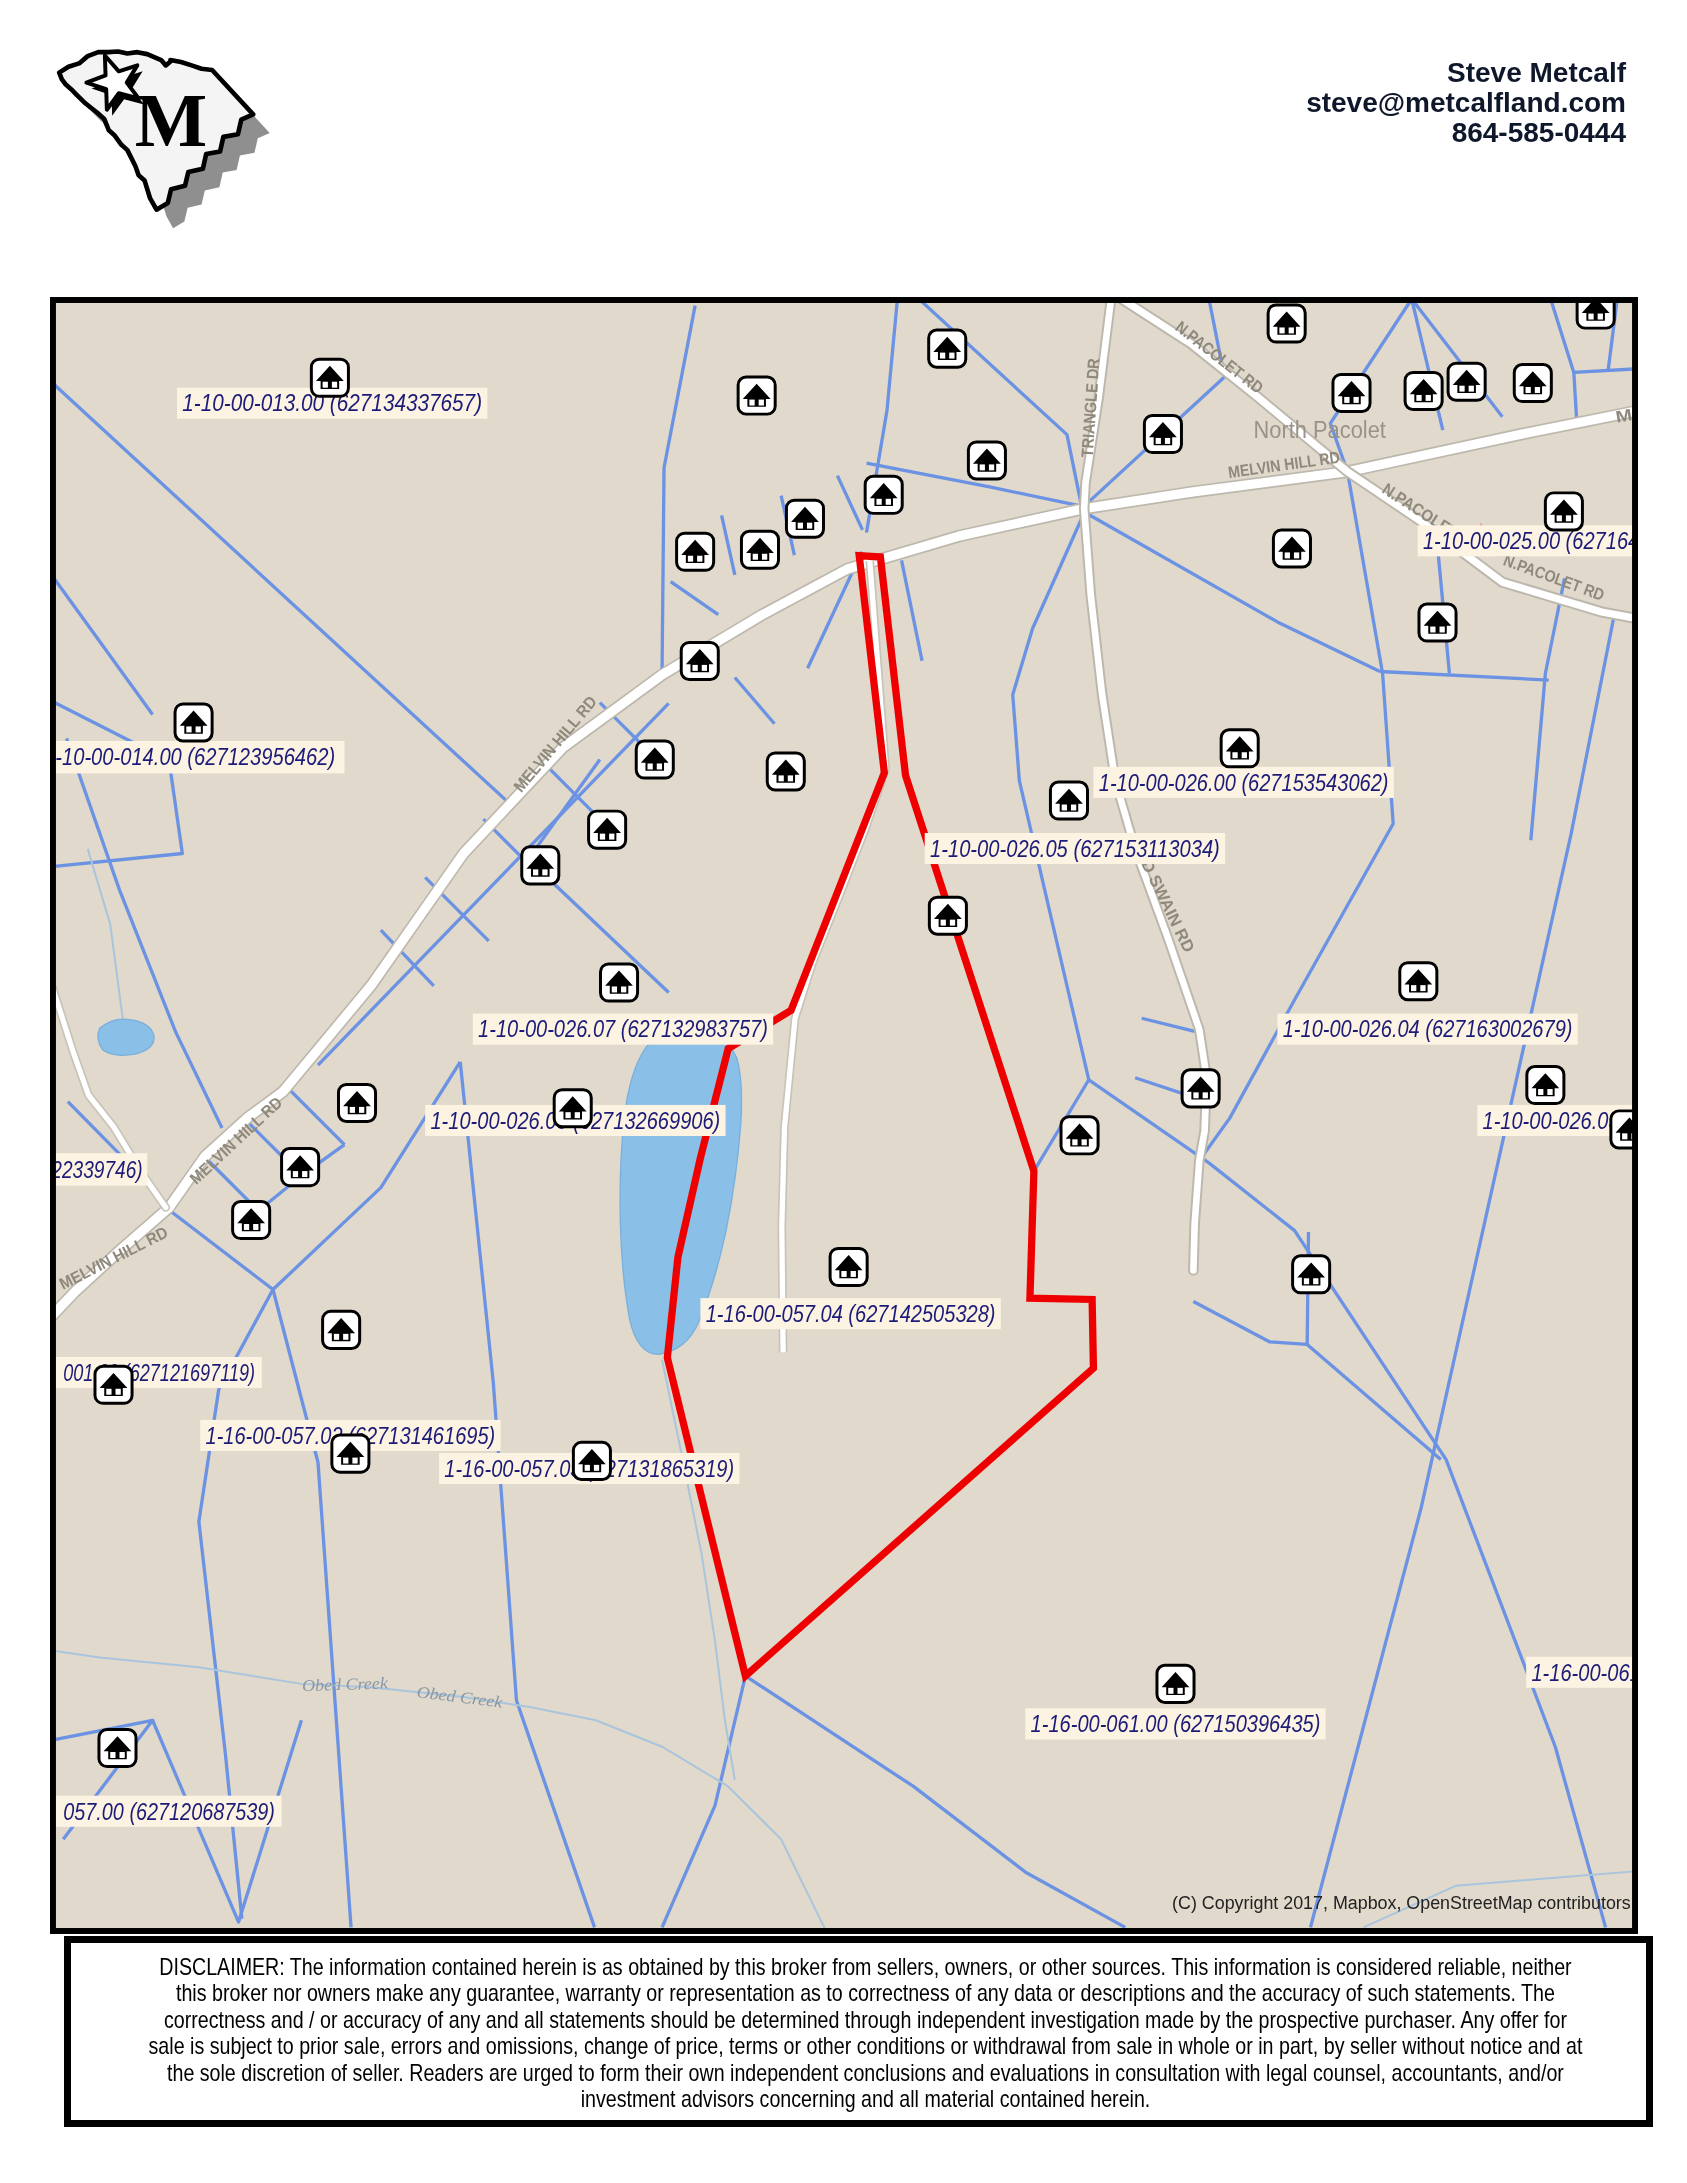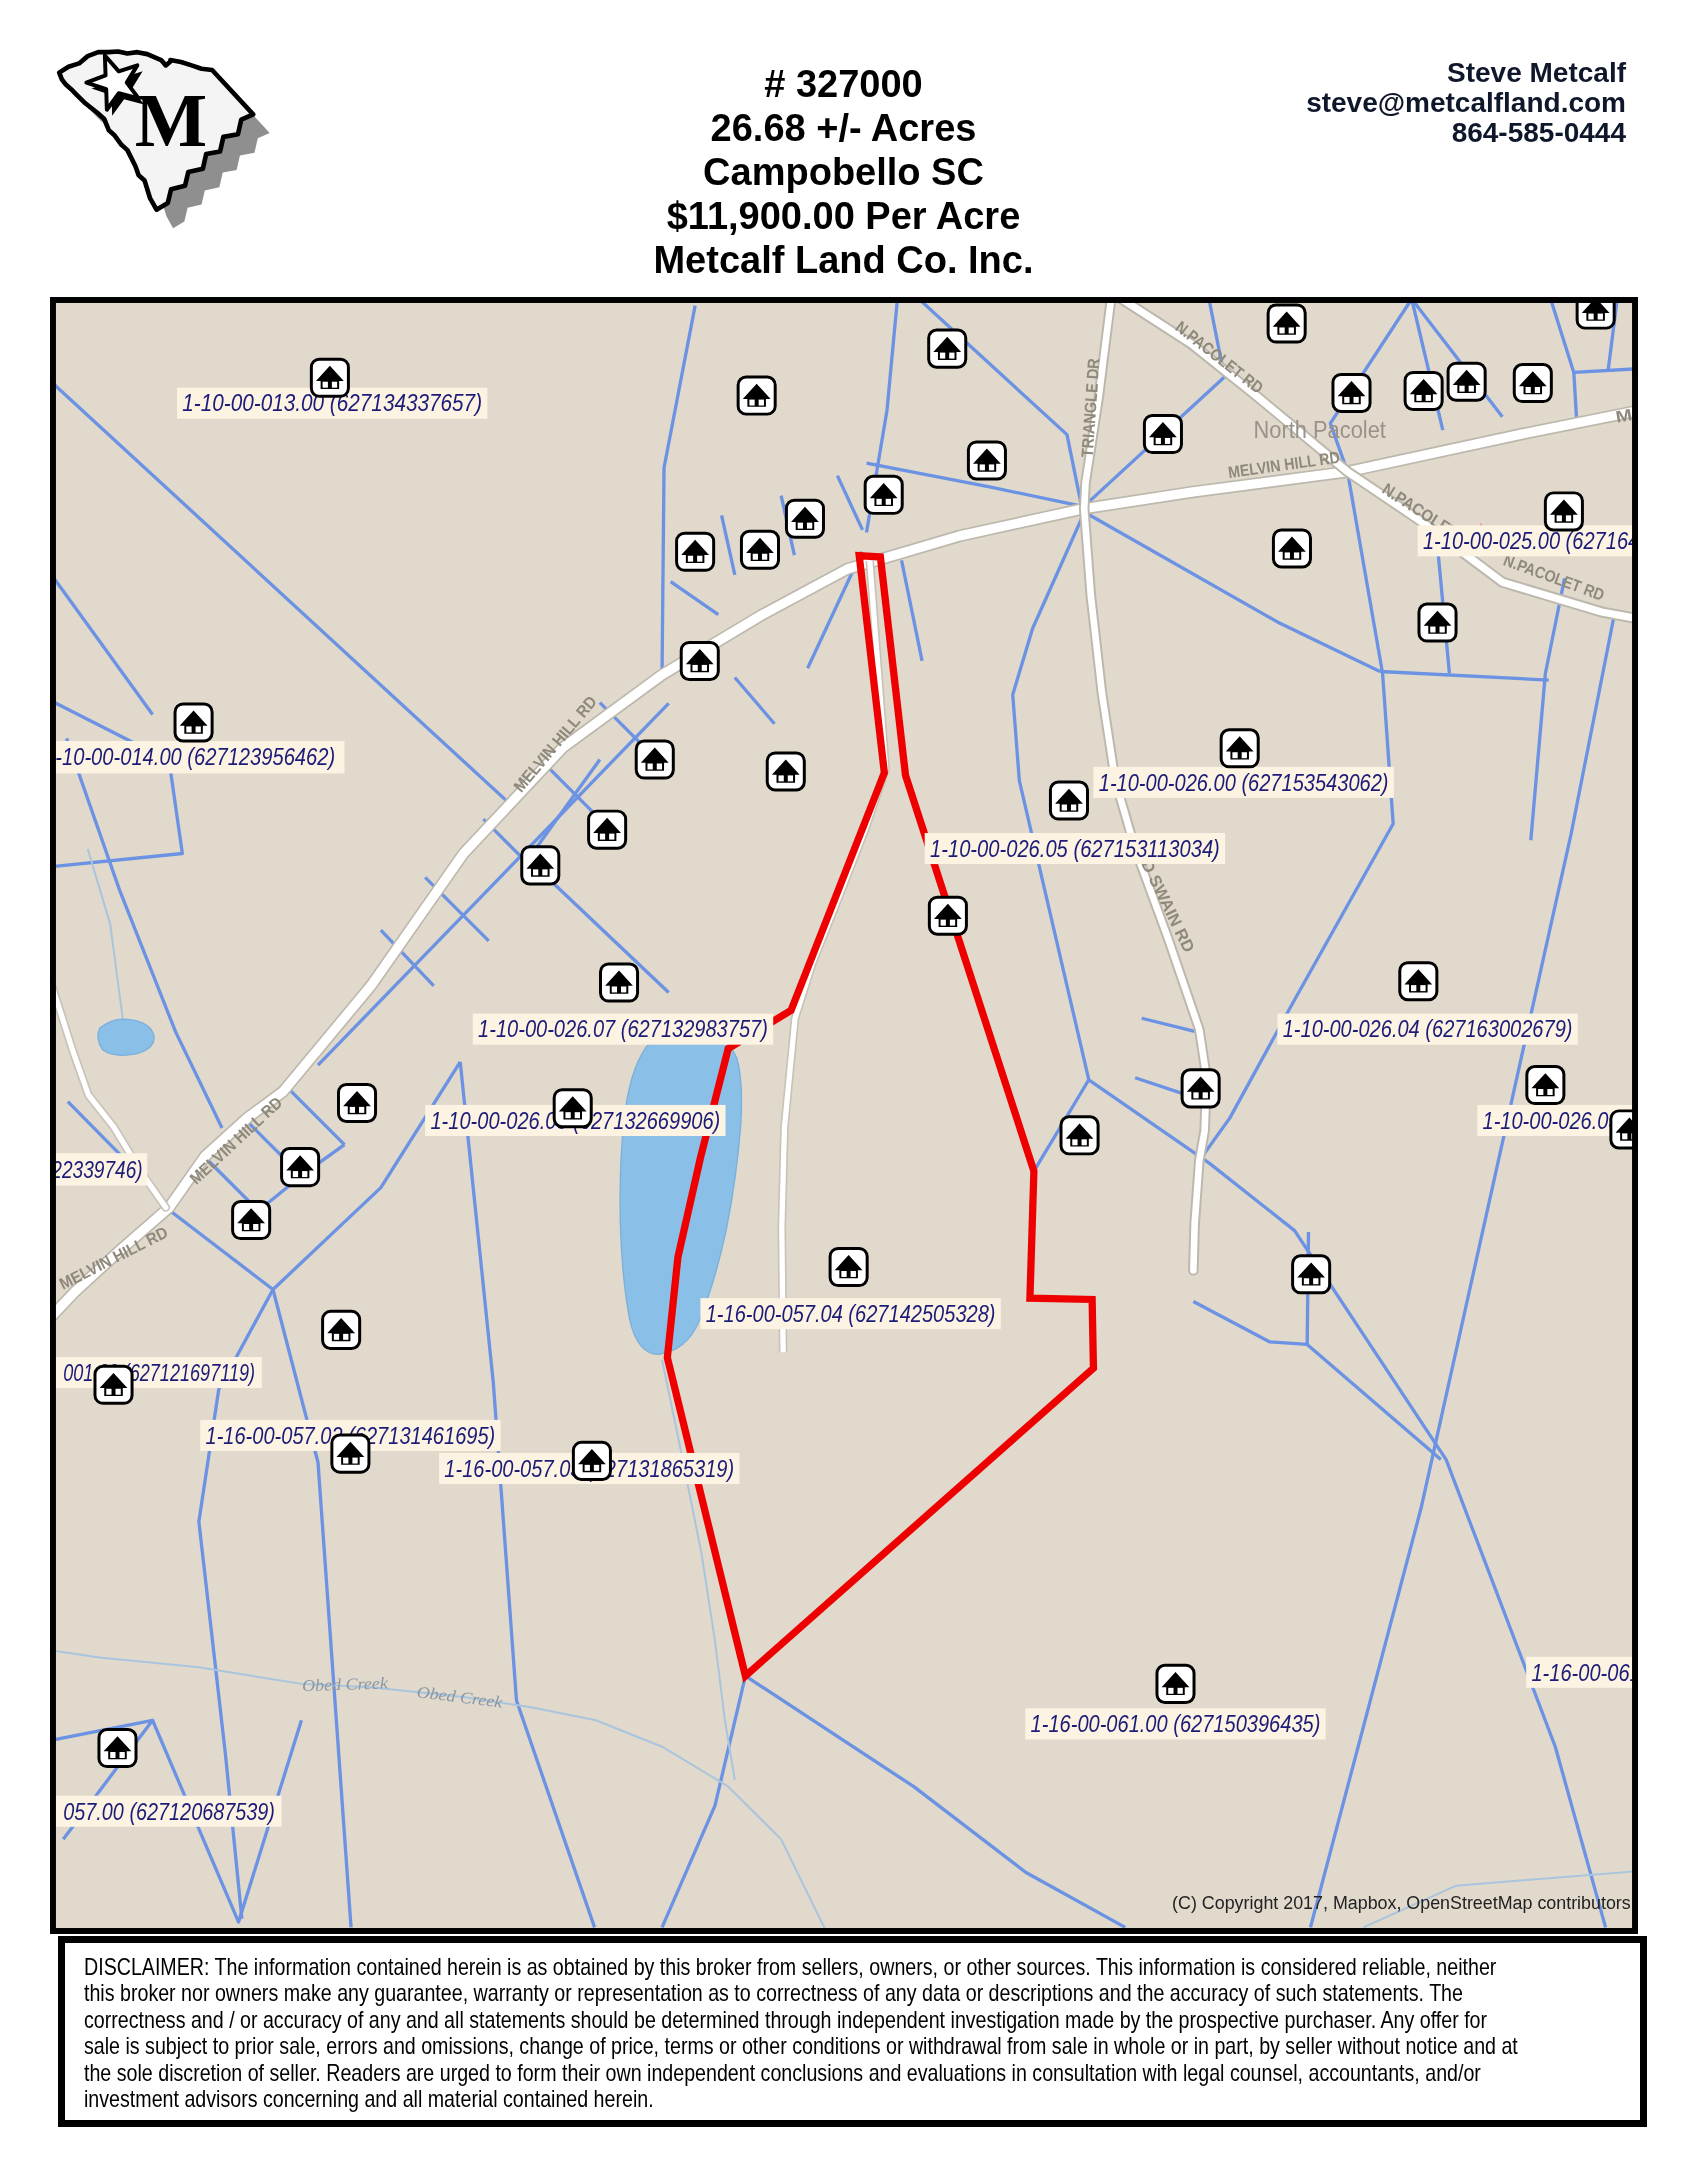--- a/index.html
+++ b/index.html
@@ -1,21 +1,21 @@
 <!DOCTYPE html>
 <html style="font-size:10.6px"><head>
 <meta charset="utf-8">
 <style>
   html,body{margin:0;padding:0;}
   body{width:1687px;height:2183px;position:relative;background:#ffffff;font-family:"Liberation Sans",sans-serif;}
   #page{position:absolute;left:0;top:0;width:1687px;height:2183px;overflow:hidden;}
   #hdr{position:absolute;left:0;top:62px;width:1687px;text-align:center;font-weight:bold;font-size:38px;line-height:44px;color:#000;}
   #contact{position:absolute;right:61px;top:58px;text-align:right;font-weight:bold;font-size:28px;line-height:30px;color:#0f172a;}
   #mapwrap{position:absolute;left:50px;top:297px;width:1588px;height:1637px;}
-  #disc{position:absolute;left:58px;top:1936px;width:1589px;height:191px;background:#fff;border:7.3px solid #000;box-sizing:border-box;}
+  #disc{position:absolute;left:64px;top:1936px;width:1589px;height:191px;background:#fff;border:7.3px solid #000;box-sizing:border-box;text-align:center;}
   #disctxt{position:absolute;left:18.5px;top:10.6px;width:1896px;font-size:24px;line-height:26.5px;color:#000;transform:scaleX(0.818);transform-origin:0 0;white-space:nowrap;}
 </style>
 </head>
 <body>
 <div id="page">
 
   <div id="logo" style="position:absolute;left:40px;top:26.5px;width:331px;height:278px;">
     <svg width="331" height="278" viewBox="0 0 500 420">
 
       <path transform="translate(25,28)" fill="#8f8f8f" d="M29,69 L43,60 L59,55 L72,44 L88,38 L103,38 L118,37 L132,40 L147,38 L162,41 L183,50 L190,58 L197,52 L197,50 L213,53 L229,58 L244,63 L260,65 L322,132 L304,140 L299,162 L277,166 L272,188 L251,192 L246,214 L224,219 L219,240 L198,245 L193,266 L176,276 L166,258 L158,232 L149,224 L144,210 L132,186 L123,178 L112,163 L104,156 L97,139 L87,130 L77,122 L67,114 L55,102 L47,94 L39,87 L33,79 Z"></path>
@@ -23,21 +23,20 @@
       <path fill="#f4f4f4" stroke="#000" stroke-width="7" stroke-linejoin="round" d="M29,69 L43,60 L59,55 L72,44 L88,38 L103,38 L118,37 L132,40 L147,38 L162,41 L183,50 L190,58 L197,52 L197,50 L213,53 L229,58 L244,63 L260,65 L322,132 L304,140 L299,162 L277,166 L272,188 L251,192 L246,214 L224,219 L219,240 L198,245 L193,266 L176,276 L166,258 L158,232 L149,224 L144,210 L132,186 L123,178 L112,163 L104,156 L97,139 L87,130 L77,122 L67,114 L55,102 L47,94 L39,87 L33,79 Z"></path>
 
       <path transform="translate(8,9)" fill="#000" d="M98,43 L119,67 147,58 131,84 149,108 119,100 101,125 100,94 70,84 99,73 Z"></path>
 
       <path fill="#ffffff" stroke="#000" stroke-width="6" stroke-linejoin="round" d="M98,43 L119,67 147,58 131,84 149,108 119,100 101,125 100,94 70,84 99,73 Z"></path>
 
       <text x="143" y="180" font-family="Liberation Serif, serif" font-weight="bold" font-size="116" fill="#000">M</text>
     </svg>
   </div>
 
-  <div id="hdr"># 327000<br>26.68 +/- Acres<br>Campobello SC<br>$11,900.00 Per Acre<br>Metcalf Land Co. Inc.</div>
 
   <div id="contact">Steve Metcalf<br>steve@metcalfland.com<br>864-585-0444</div>
 
   <div id="mapwrap">
     <svg id="map" width="1588" height="1637" viewBox="0 0 2400 2474">
 
       <rect x="0" y="0" width="2400" height="2474" fill="#e0d9cc"></rect>
 
       <g fill="none" stroke="#6b92e3" stroke-width="5" stroke-linejoin="round">
 

